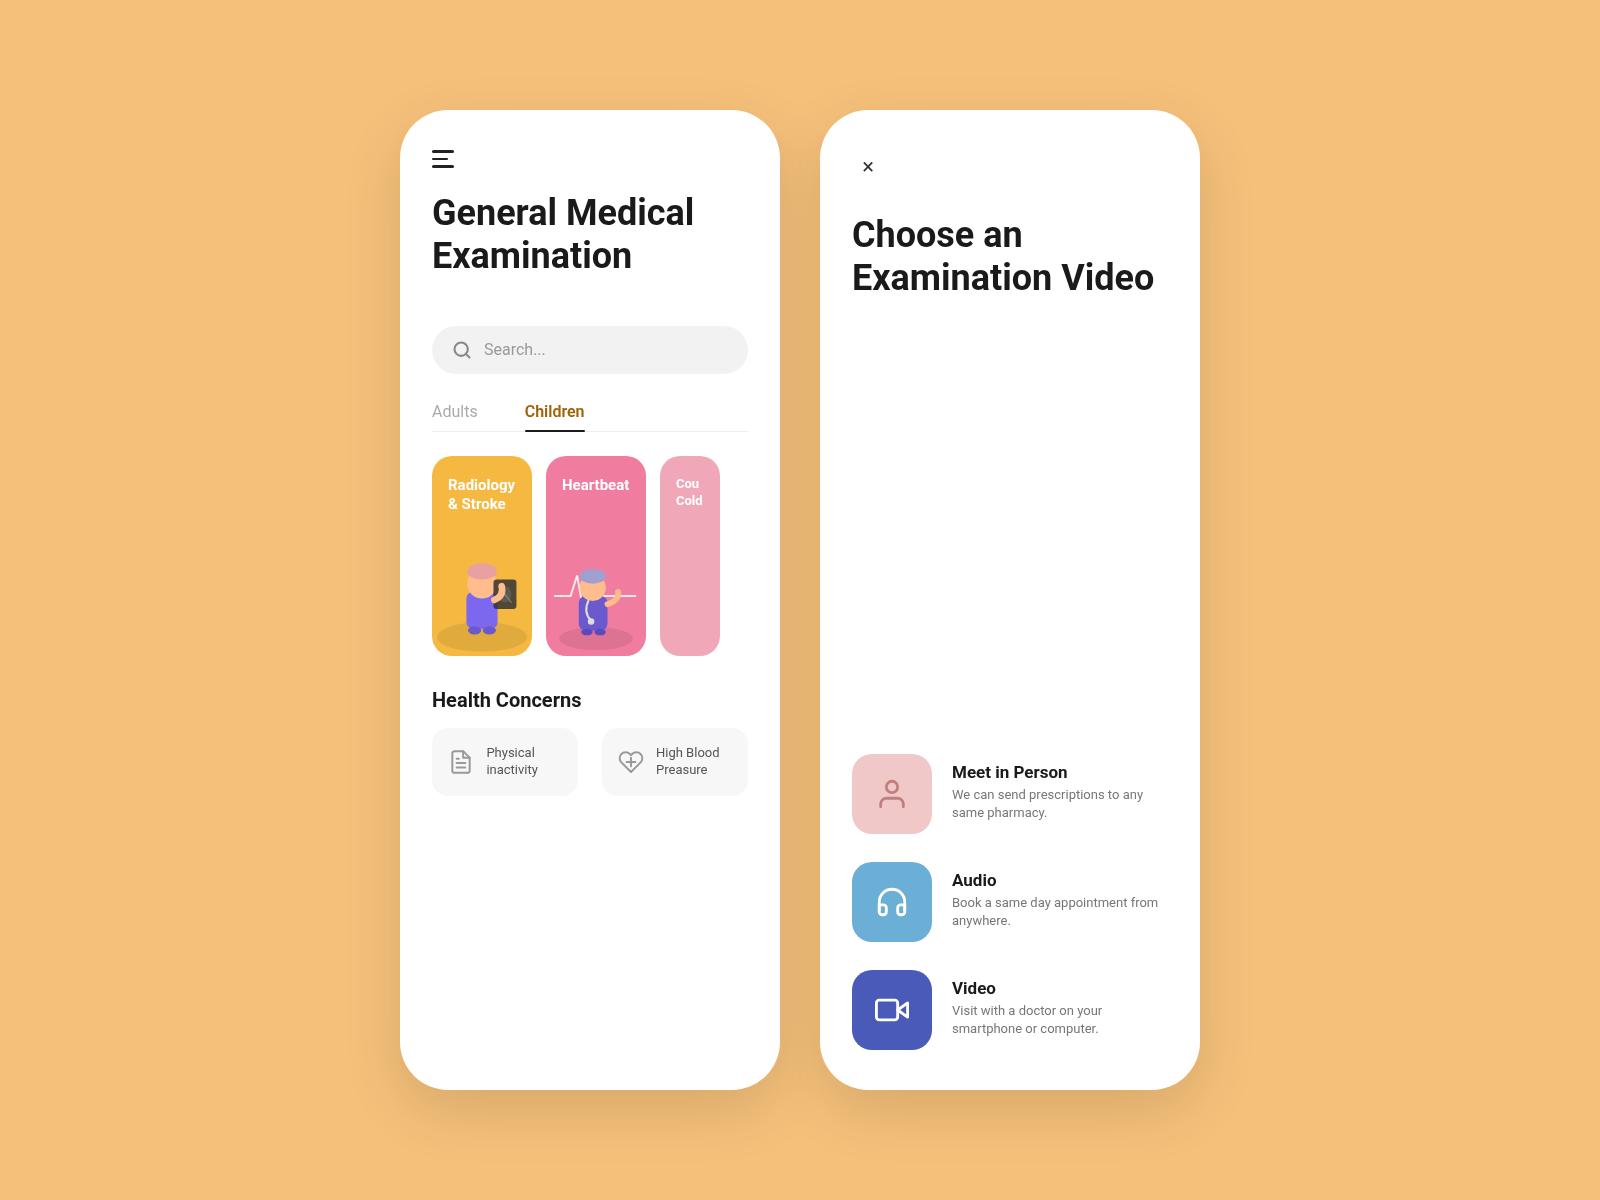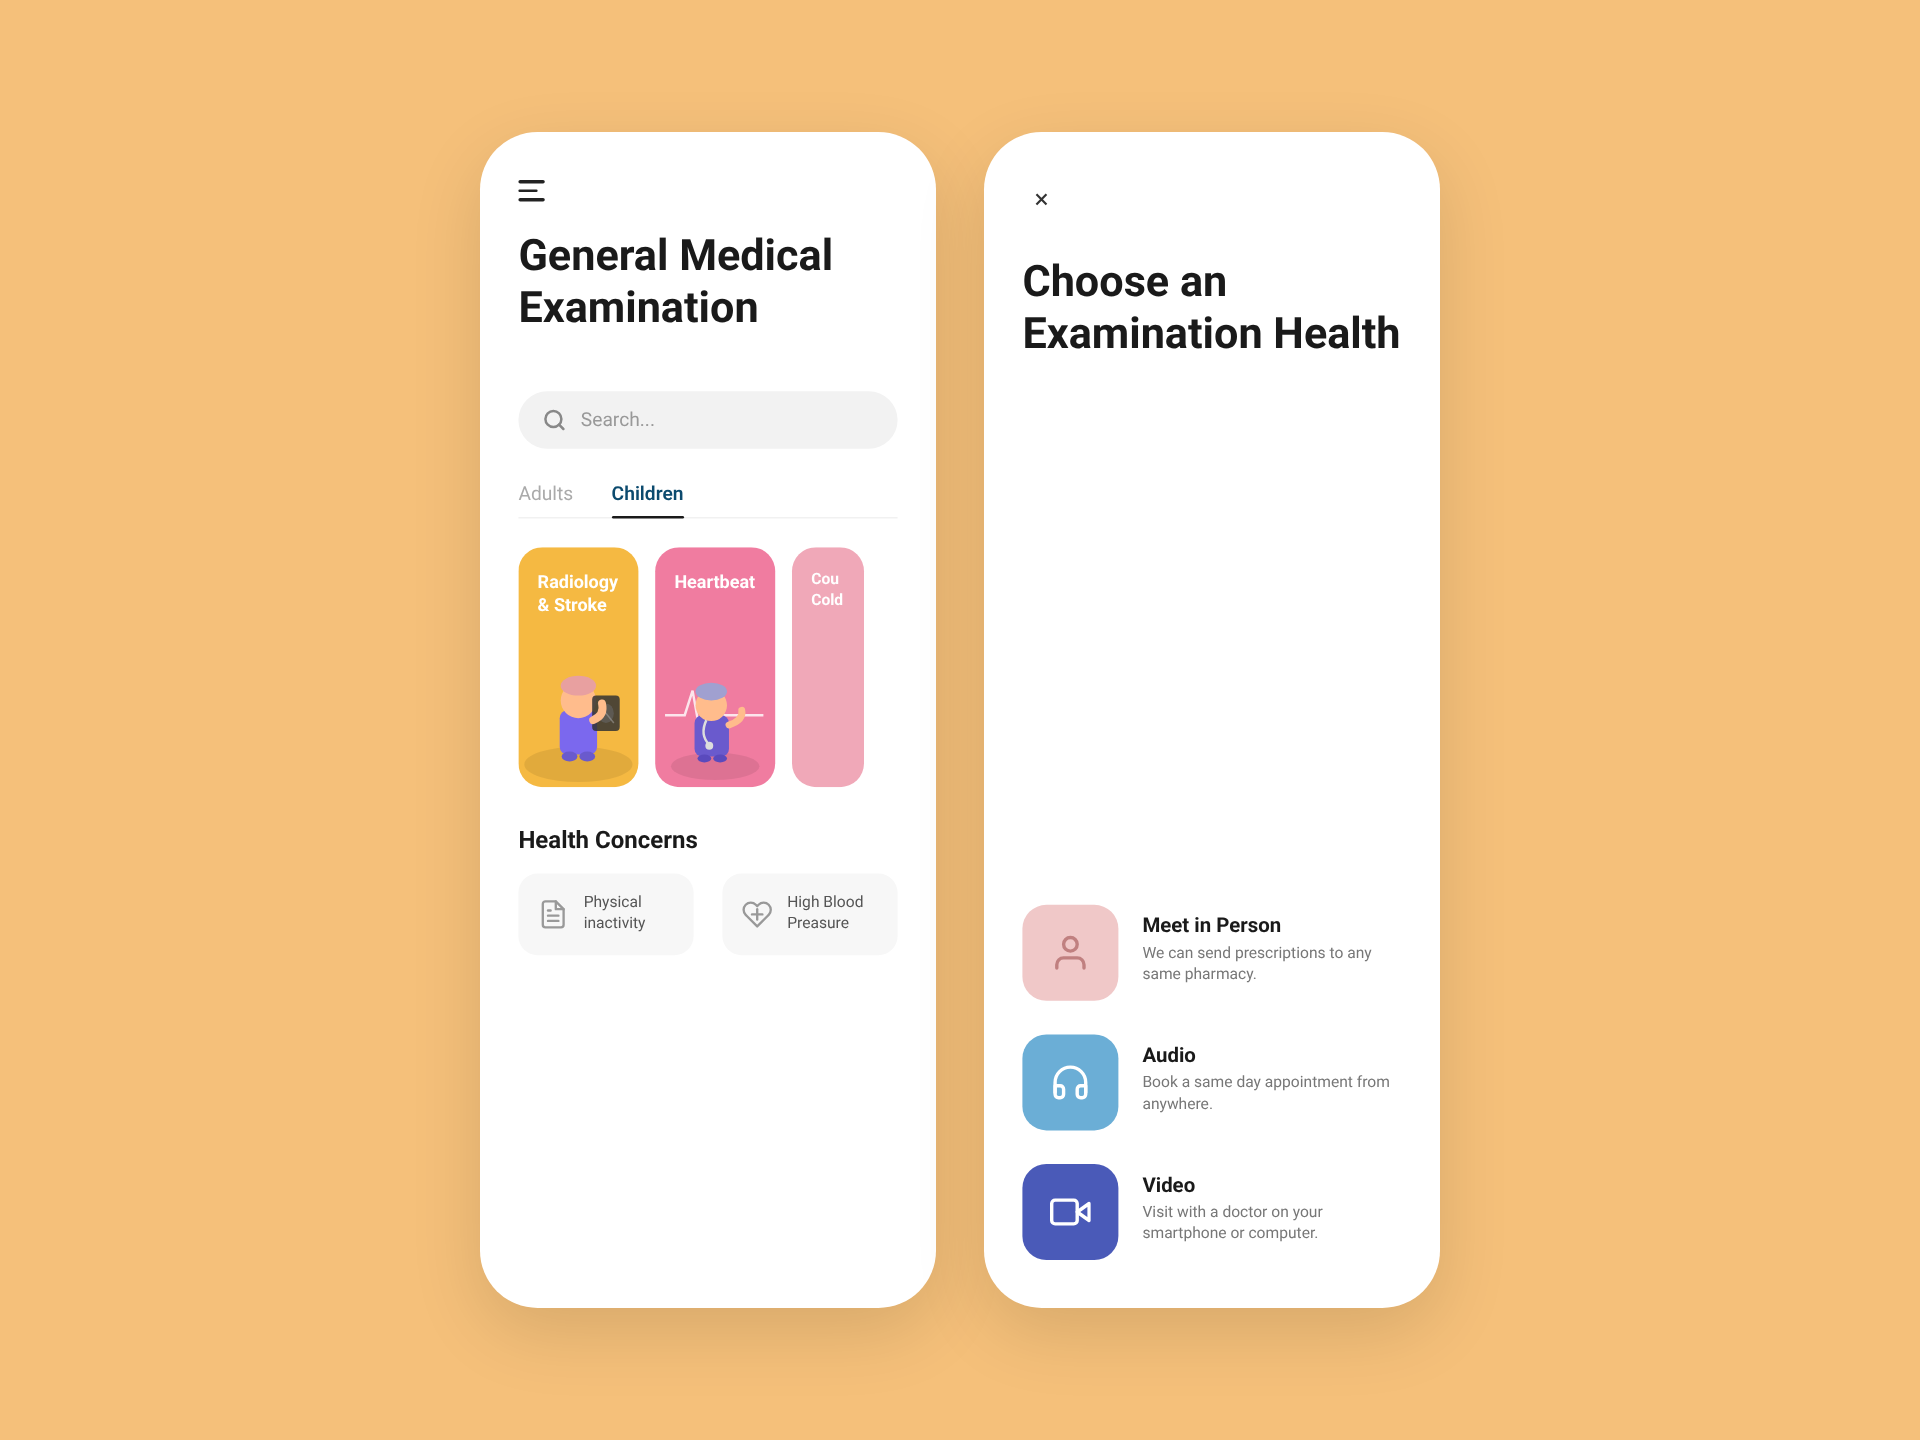--- a/index.html
+++ b/index.html
@@ -80,39 +80,39 @@
       font-size: 16px;
       color: #999;
       background: transparent;
       border: none;
       outline: none;
       width: 100%;
     }
 
     .tabs-row {
       display: flex;
-      gap: 32px;
+      gap: 47px;
       margin-bottom: 24px;
       border-bottom: 1.5px solid #eee;
     }
 
     .tab-item {
       font-size: 16px;
       padding-bottom: 10px;
       cursor: pointer;
       position: relative;
     }
 
     .tab-item.inactive {
       color: #aaa;
       font-weight: 400;
     }
 
     .tab-item.active {
-      color: #0c4a6e;
+      color: #a16207;
       font-weight: 600;
     }
 
     .tab-item.active::after {
       content: '';
       position: absolute;
       bottom: -1.5px;
       left: 0;
       right: 0;
       height: 2.5px;
@@ -401,21 +401,21 @@
       <span class="concern-text">High Blood Preasure</span>
     </div>
 
   </div>
 </div>
 
 <div class="phone-container phone-right">
 
   <div class="close-btn">×</div>
 
-  <h1 class="right-title">Choose an Examination Health</h1>
+  <h1 class="right-title">Choose an Examination Video</h1>
 
   <div class="format-options">
 
     <div class="format-option">
       <div class="format-icon-box icon-box-pink">
         <svg width="34" height="34" viewBox="0 0 24 24" fill="none" stroke="#c08080" stroke-width="2" stroke-linecap="round" stroke-linejoin="round">
           <path d="M20 21v-2a4 4 0 0 0-4-4H8a4 4 0 0 0-4 4v2"></path>
           <circle cx="12" cy="7" r="4"></circle>
         </svg>
       </div>

